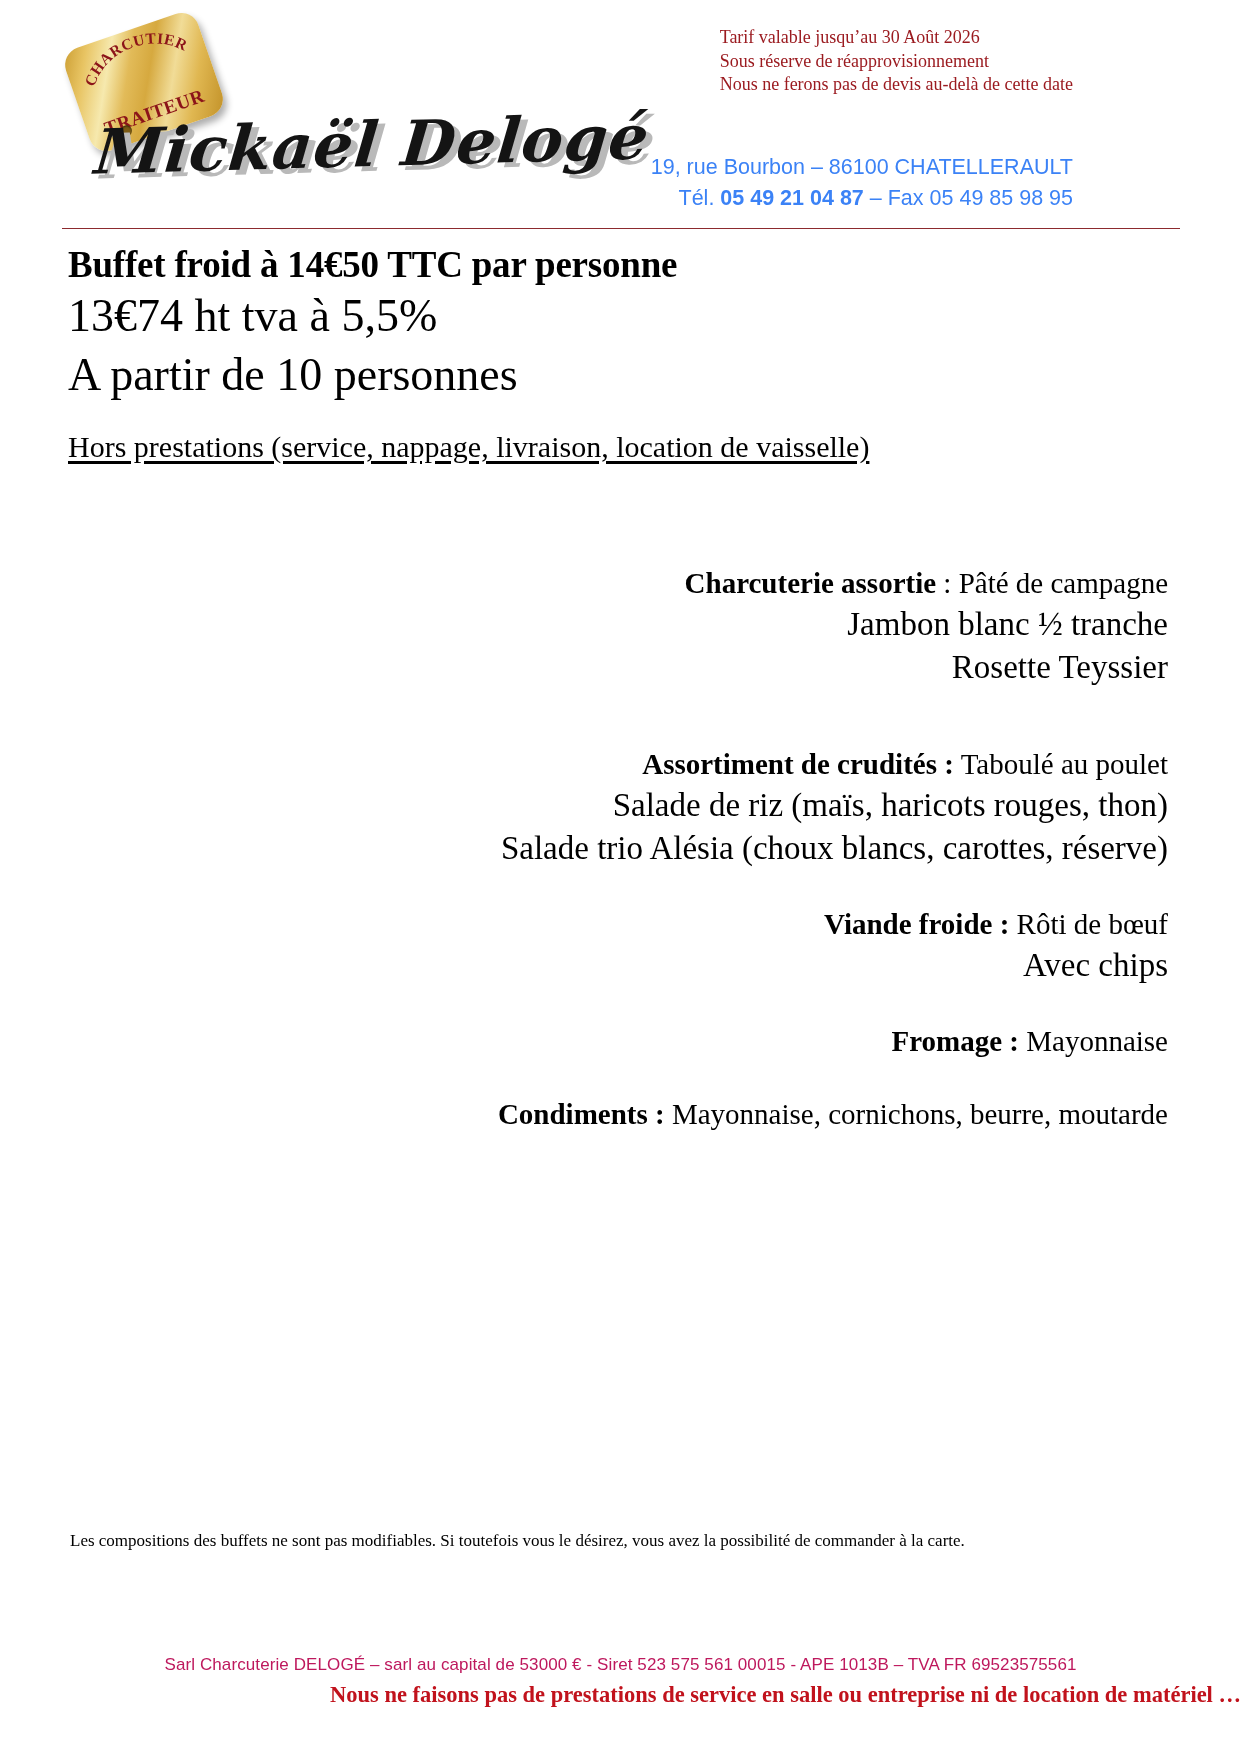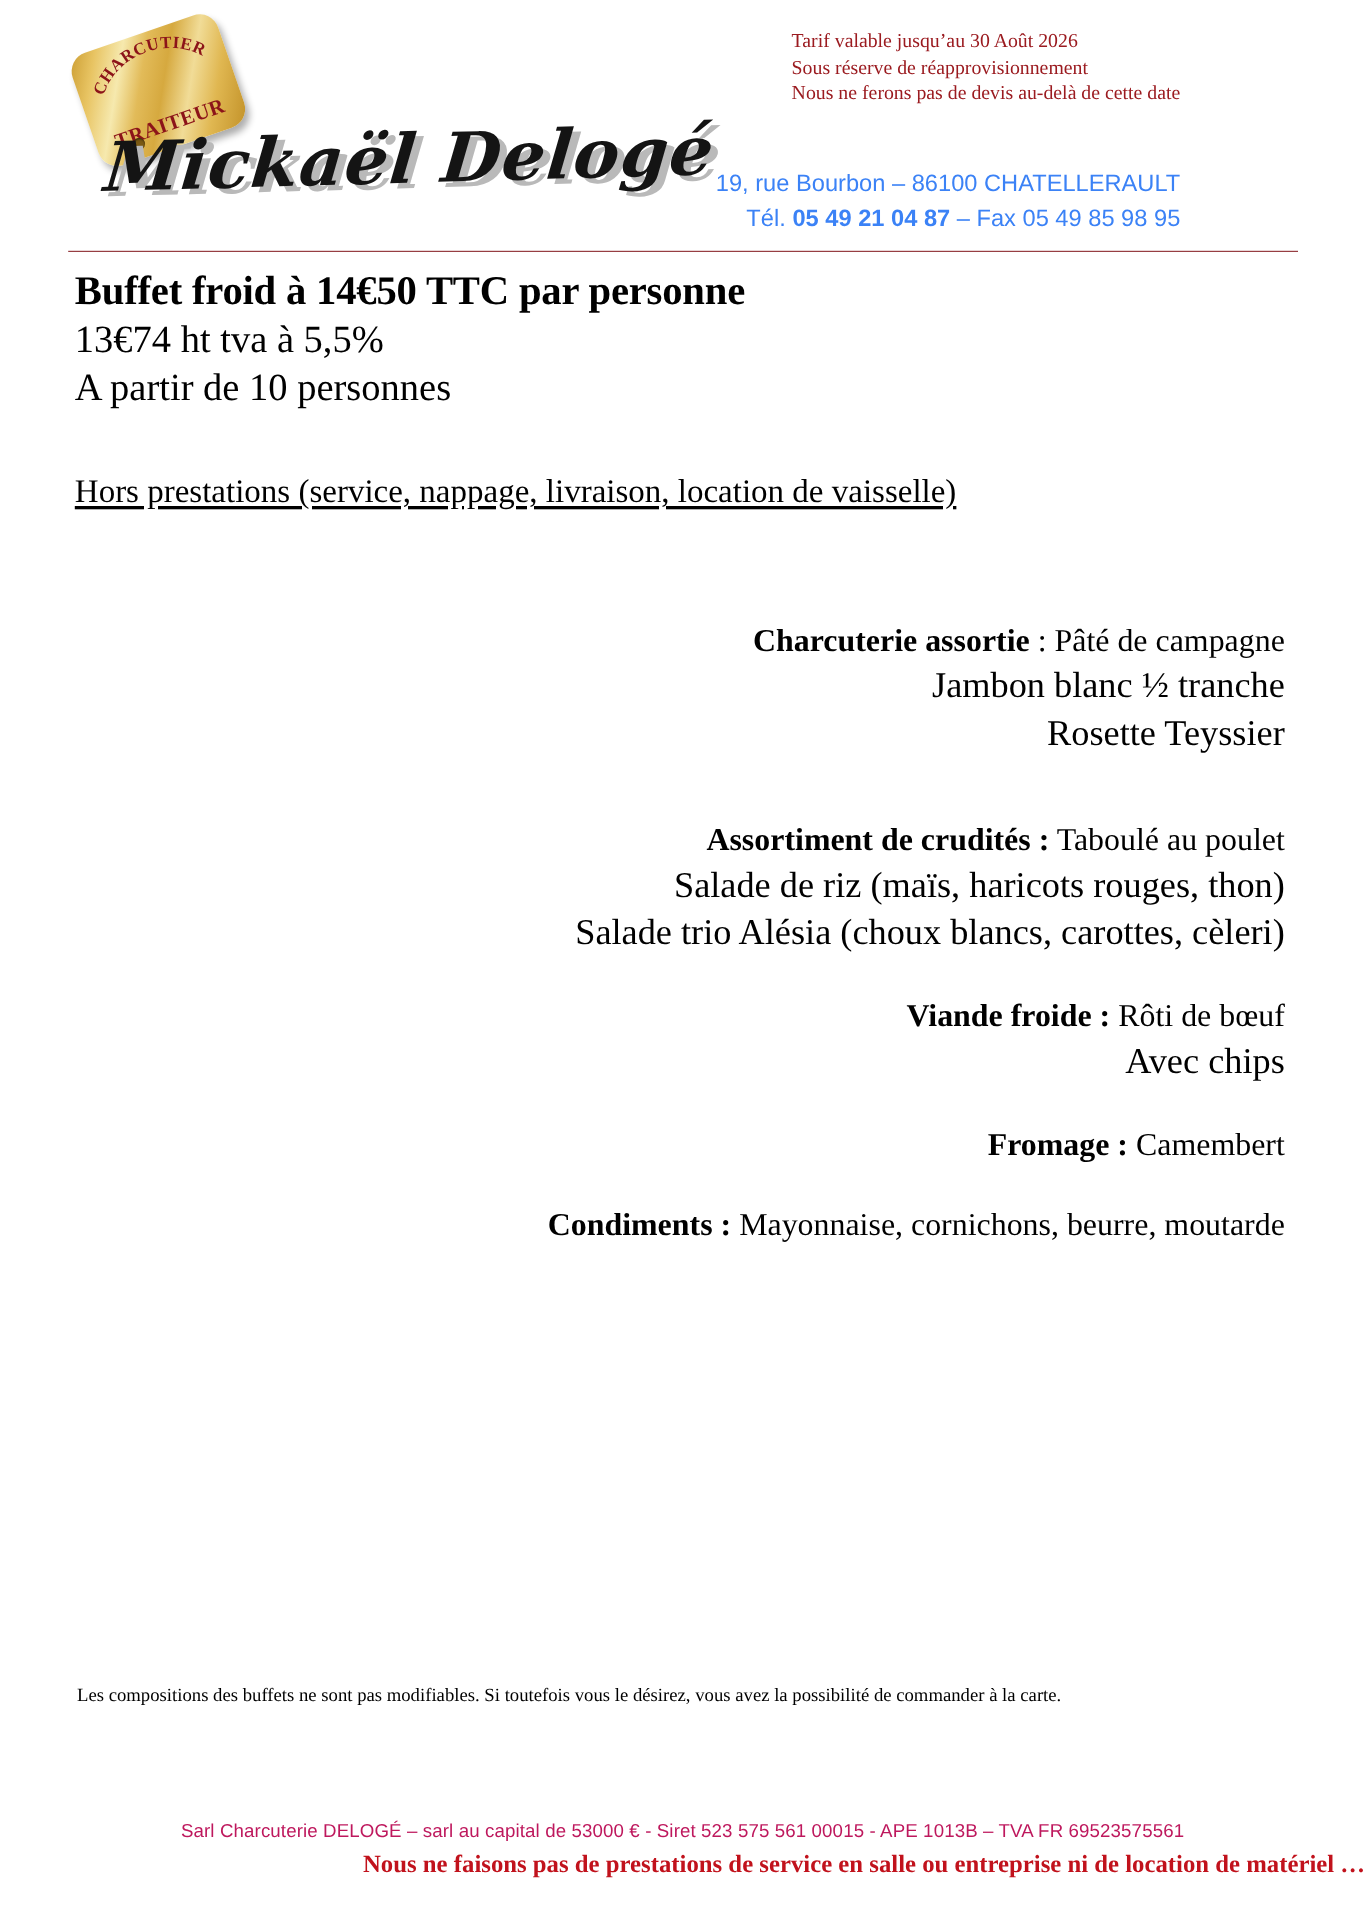--- a/index.html
+++ b/index.html
@@ -142,21 +142,21 @@
     top: 243px;
     width: 1100px;
   }
   .title-main {
     font-size: 37px;
     font-weight: bold;
     line-height: 1.18;
     letter-spacing: -0.2px;
   }
   .title-sub {
-    font-size: 35px;
+    font-size: 46px;
     line-height: 1.28;
   }
 
   
   .hors {
     position: absolute;
     left: 68px;
     top: 430px;
     font-size: 30px;
     text-decoration: underline;
@@ -276,34 +276,34 @@
       <div class="sec-row"><span class="sec-label">Charcuterie assortie</span><span> : </span><span>Pâté de campagne</span></div>
       <div class="sec-sub" style="padding-left:290px">Jambon blanc ½ tranche</div>
       <div class="sec-sub" style="padding-left:290px">Rosette Teyssier</div>
     </div>
 
     <div class="gap-lg"></div>
 
     <div class="section">
       <div class="sec-row"><span class="sec-label">Assortiment de crudités :</span><span> </span><span>Taboulé au poulet</span></div>
       <div class="sec-sub" style="padding-left:330px">Salade de riz (maïs, haricots rouges, thon)</div>
-      <div class="sec-sub" style="padding-left:330px">Salade trio Alésia (choux blancs, carottes, cèleri)</div>
+      <div class="sec-sub" style="padding-left:330px">Salade trio Alésia (choux blancs, carottes, réserve)</div>
     </div>
 
     <div class="gap-md"></div>
 
     <div class="section">
       <div class="sec-row"><span class="sec-label">Viande froide :</span><span> </span><span>Rôti de bœuf</span></div>
       <div class="sec-sub" style="padding-left:220px">Avec chips</div>
     </div>
 
     <div class="gap-md"></div>
 
     <div class="section">
-      <div class="sec-row"><span class="sec-label">Fromage :</span><span> </span><span>Camembert</span></div>
+      <div class="sec-row"><span class="sec-label">Fromage :</span><span> </span><span>Mayonnaise</span></div>
     </div>
 
     <div class="gap-md"></div>
 
     <div class="section">
       <div class="sec-row"><span class="sec-label">Condiments :</span><span> </span><span>Mayonnaise, cornichons, beurre, moutarde</span></div>
     </div>
   </div>
 
   <div class="note"> Les compositions des buffets ne sont pas modifiables. Si toutefois vous le désirez, vous avez la possibilité de commander à la carte.</div>

